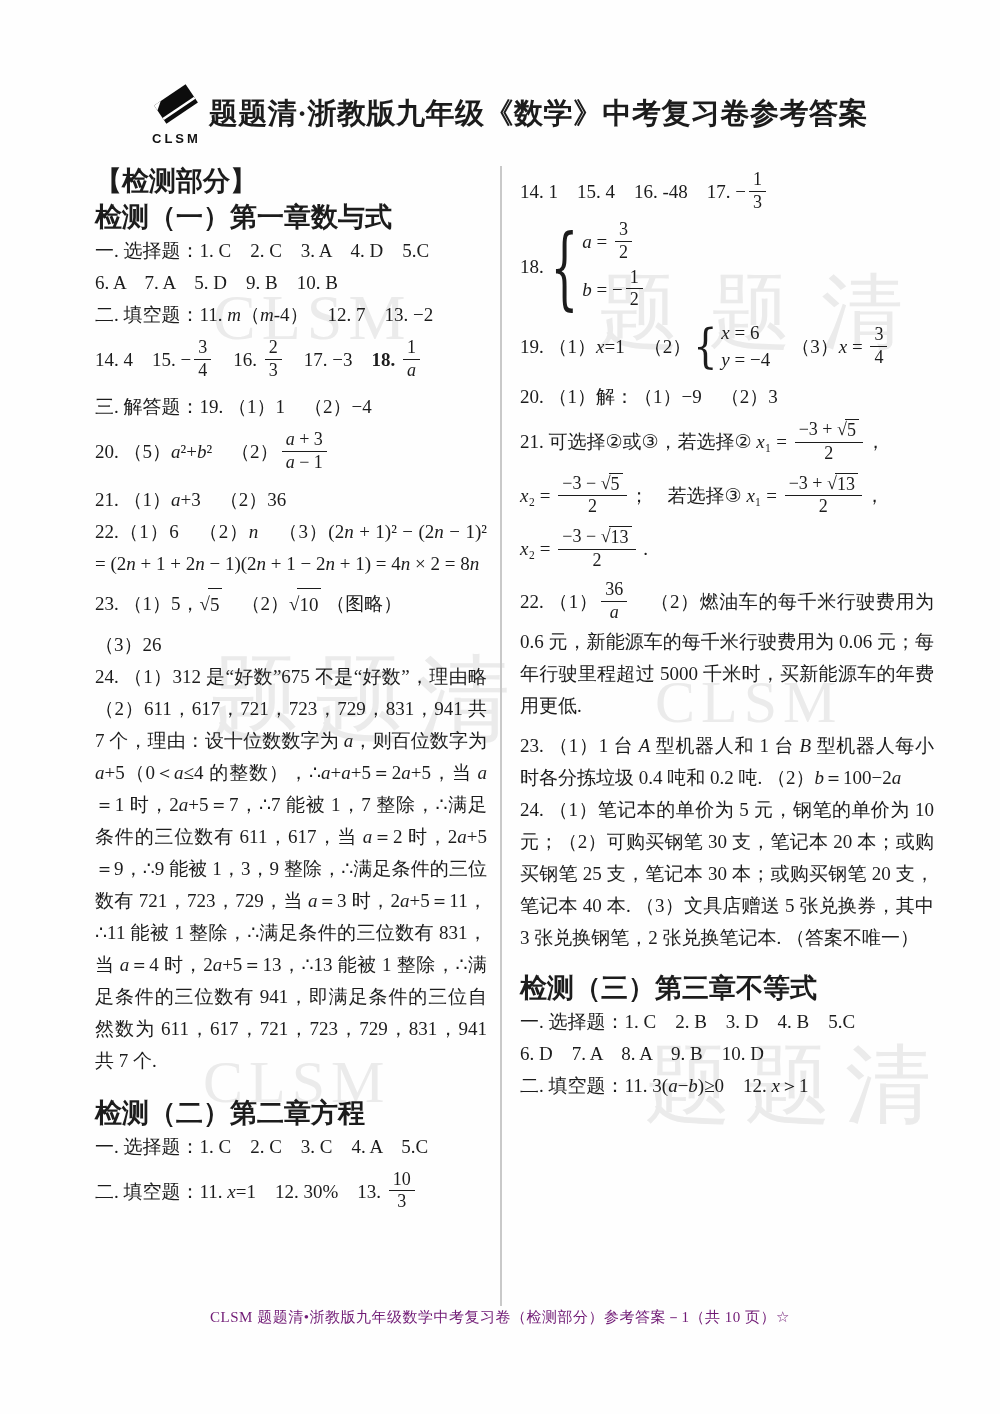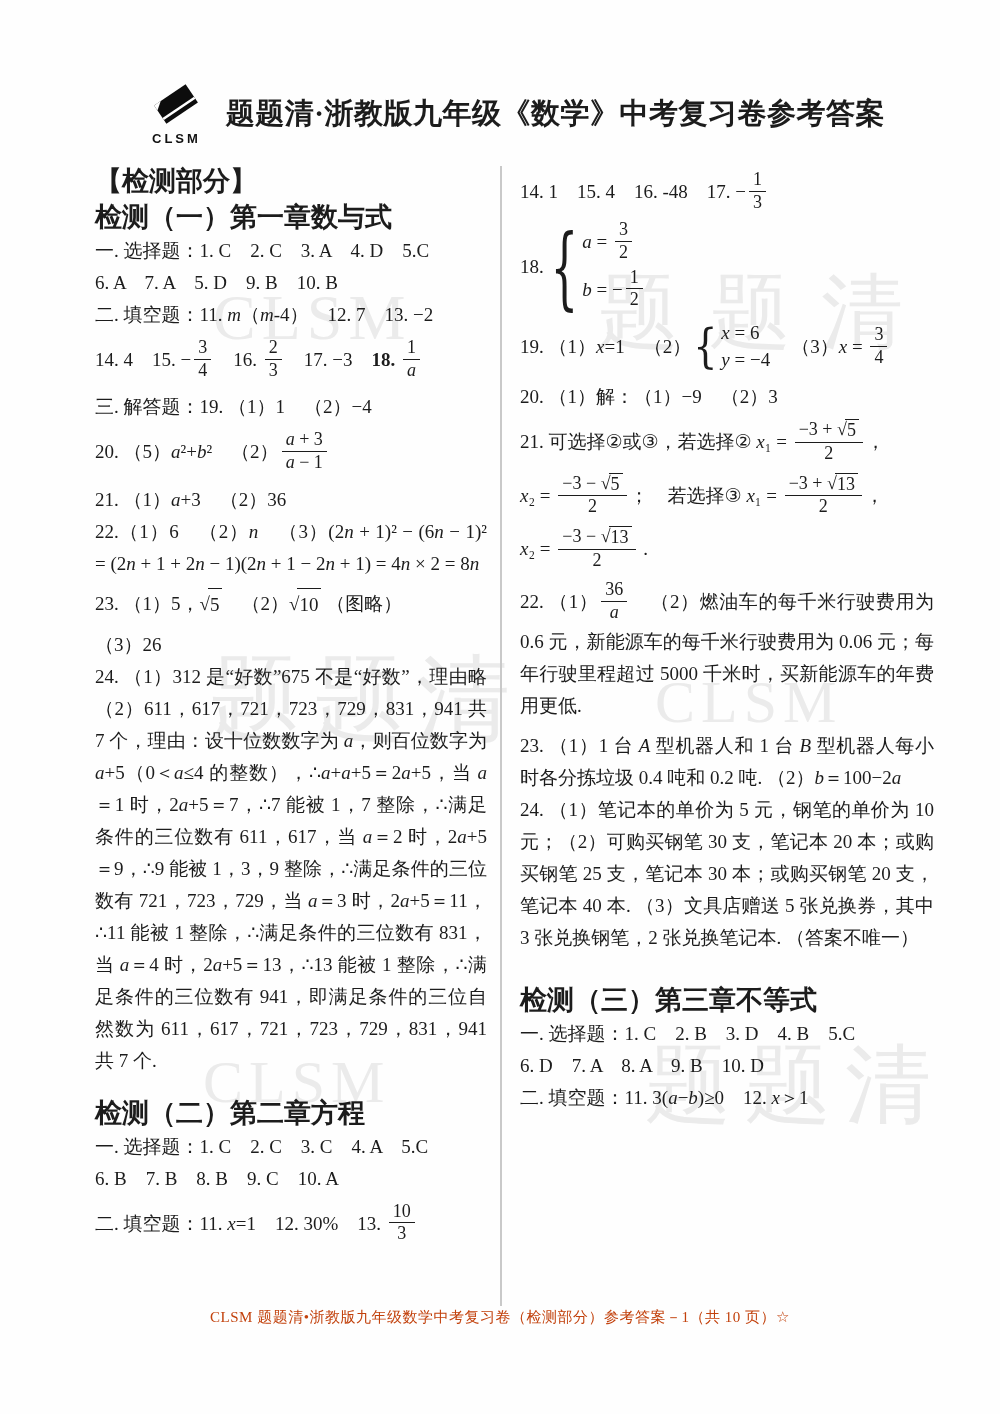--- a/index.html
+++ b/index.html
@@ -5,21 +5,21 @@
   html,body{margin:0;padding:0;background:#ffffff;}
   .page{position:relative;width:1000px;height:1414px;background:#fefefe;overflow:hidden;
         font-family:"Liberation Serif","DejaVu Serif","DejaVu Sans",serif;color:#1c1c1c;}
   
   .header{position:absolute;left:152px;top:82px;display:flex;align-items:flex-start;z-index:2;}
   .logo{display:flex;flex-direction:column;align-items:center;margin-right:8px;}
   .logo svg{overflow:visible;display:block;}
   .brand{font-family:"Liberation Sans","DejaVu Sans",sans-serif;font-size:13px;font-weight:600;
          letter-spacing:3px;color:#111;margin-top:1px;}
   .title{font-size:29px;font-weight:700;line-height:36px;margin-top:13px;white-space:nowrap;
-         letter-spacing:0.5px;margin-left:17px;}
+         letter-spacing:0.5px;}
   
   .col{position:absolute;top:163px;text-align:justify;z-index:1;}
   .col-left{left:95px;width:392px;}
   .col-right{left:520px;width:414px;}
   .p{margin:0;font-size:19px;line-height:32px;white-space:pre-wrap;}
   .p.math{margin:8px 0;}
   .h1,.h2{font-weight:700;font-size:27px;line-height:36px;white-space:pre-wrap;}
   .it{font-style:italic;}
   b{font-weight:700;}
   
@@ -38,21 +38,21 @@
   .sysrows{display:inline-flex;flex-direction:column;row-gap:3px;text-align:left;}
   .sysrow{line-height:1.25;}
   
   .divider{position:absolute;left:500px;top:166px;width:1.5px;height:1140px;background:#c9c9c9;z-index:0;}
   
   .wm-layer{position:absolute;inset:0;z-index:0;pointer-events:none;}
   .wm{position:absolute;color:#ebebeb;font-family:"Liberation Serif","DejaVu Serif",serif;
       white-space:nowrap;line-height:1;user-select:none;}
   
   .footer{position:absolute;left:0;top:1308px;width:100%;text-align:center;font-size:15px;
-          color:#c2410c;z-index:2;letter-spacing:0.5px;}
+          color:#701a75;z-index:2;letter-spacing:0.5px;}
 </style>
 </head>
 <body>
 
 <div class="page">
 
   <div class="wm-layer">
       <span class="wm" style="left: 213px; top: 286px; font-size: 64px; letter-spacing: 6px;">CLSM</span>
       <span class="wm" style="left: 597px; top: 272px; font-size: 82px; letter-spacing: 30px;">题题清</span>
       <span class="wm" style="left: 208px; top: 652px; font-size: 94px; letter-spacing: 10px;">题题清</span>
@@ -80,41 +80,40 @@
   <div class="col col-left">
       <div class="h1"><span>【检测部分】</span></div>
       <div class="h2"><span>检测（一）第一章数与式</span></div>
       <p class="p"><span>一. 选择题：1. C　2. C　3. A　4. D　5.C</span></p>
       <p class="p"><span>6. A　7. A　5. D　9. B　10. B</span></p>
       <p class="p"><span>二. 填空题：11. </span><i class="it">m</i><span>（</span><i class="it">m</i><span>-4）　12. 7　13. −2</span></p>
       <p class="p math"><span>14. 4　15. −</span><span class="frac"><span class="num"><span>3</span></span><span class="den"><span>4</span></span></span><span>　16. </span><span class="frac"><span class="num"><span>2</span></span><span class="den"><span>3</span></span></span><span>　17. −3　</span><b>18.</b><span> </span><span class="frac"><span class="num"><span>1</span></span><span class="den"><i class="it">a</i></span></span></p>
       <p class="p"><span>三. 解答题：19. （1）1　（2）−4</span></p>
       <p class="p math"><span>20. （5）</span><i class="it">a</i><span>²+</span><i class="it">b</i><span>²　（2）</span><span class="frac"><span class="num"><i class="it">a</i><span> + 3</span></span><span class="den"><i class="it">a</i><span> − 1</span></span></span></p>
       <p class="p"><span>21. （1）</span><i class="it">a</i><span>+3　（2）36</span></p>
-      <p class="p"><span>22.（1）6　（2）</span><i class="it">n</i><span>　（3）(2</span><i class="it">n</i><span> + 1)² − (6</span><i class="it">n</i><span> − 1)² = (2</span><i class="it">n</i><span> + 1 + 2</span><i class="it">n</i><span> − 1)(2</span><i class="it">n</i><span> + 1 − 2</span><i class="it">n</i><span> + 1) = 4</span><i class="it">n</i><span> × 2 = 8</span><i class="it">n</i></p>
+      <p class="p"><span>22.（1）6　（2）</span><i class="it">n</i><span>　（3）(2</span><i class="it">n</i><span> + 1)² − (2</span><i class="it">n</i><span> − 1)² = (2</span><i class="it">n</i><span> + 1 + 2</span><i class="it">n</i><span> − 1)(2</span><i class="it">n</i><span> + 1 − 2</span><i class="it">n</i><span> + 1) = 4</span><i class="it">n</i><span> × 2 = 8</span><i class="it">n</i></p>
       <p class="p math"><span>23. （1）5，</span><span class="sq"><span class="sqsym">√</span><span class="sqv"><span>5</span></span></span><span>　（2）</span><span class="sq"><span class="sqsym">√</span><span class="sqv"><span>10</span></span></span><span> （图略）</span></p>
       <p class="p"><span>（3）26</span></p>
       <p class="p"><span>24. （1）312 是“好数”675 不是“好数”，理由略　（2）611，617，721，723，729，831，941 共 7 个，理由：设十位数数字为 </span><i class="it">a</i><span>，则百位数字为 </span><i class="it">a</i><span>+5（0＜</span><i class="it">a</i><span>≤4 的整数），∴</span><i class="it">a</i><span>+</span><i class="it">a</i><span>+5＝2</span><i class="it">a</i><span>+5，当 </span><i class="it">a</i><span>＝1 时，2</span><i class="it">a</i><span>+5＝7，∴7 能被 1，7 整除，∴满足条件的三位数有 611，617，当 </span><i class="it">a</i><span>＝2 时，2</span><i class="it">a</i><span>+5＝9，∴9 能被 1，3，9 整除，∴满足条件的三位数有 721，723，729，当 </span><i class="it">a</i><span>＝3 时，2</span><i class="it">a</i><span>+5＝11，∴11 能被 1 整除，∴满足条件的三位数有 831，当 </span><i class="it">a</i><span>＝4 时，2</span><i class="it">a</i><span>+5＝13，∴13 能被 1 整除，∴满足条件的三位数有 941，即满足条件的三位自然数为 611，617，721，723，729，831，941 共 7 个.</span></p>
       <div class="h2" style="margin-top: 18px;"><span>检测（二）第二章方程</span></div>
       <p class="p"><span>一. 选择题：1. C　2. C　3. C　4. A　5.C</span></p>
-      <p class="p"><span>6. B　7. B　8. B　9. C　10. A</span></p>
       <p class="p math"><span>二. 填空题：11. </span><i class="it">x</i><span>=1　12. 30%　13. </span><span class="frac"><span class="num"><span>10</span></span><span class="den"><span>3</span></span></span></p>
     </div>
   <div class="col col-right">
       <p class="p math"><span>14. 1　15. 4　16. -48　17. −</span><span class="frac"><span class="num"><span>1</span></span><span class="den"><span>3</span></span></span></p>
       <p class="p math"><span>18. </span><span class="sys"><span class="brace tall">{</span><span class="sysrows"><span class="sysrow"><i class="it">a</i><span> = </span><span class="frac"><span class="num"><span>3</span></span><span class="den"><span>2</span></span></span></span><span class="sysrow"><i class="it">b</i><span> = −</span><span class="frac"><span class="num"><span>1</span></span><span class="den"><span>2</span></span></span></span></span></span></p>
       <p class="p math"><span>19. （1）</span><i class="it">x</i><span>=1　（2）</span><span class="sys"><span class="brace">{</span><span class="sysrows"><span class="sysrow"><i class="it">x</i><span> = 6</span></span><span class="sysrow"><i class="it">y</i><span> = −4</span></span></span></span><span>　（3）</span><i class="it">x</i><span> = </span><span class="frac"><span class="num"><span>3</span></span><span class="den"><span>4</span></span></span></p>
       <p class="p"><span>20. （1）解：（1）−9　（2）3</span></p>
       <p class="p math"><span>21. 可选择②或③，若选择② </span><i class="it">x</i><span>₁ = </span><span class="frac"><span class="num"><span>−3 + </span><span class="sq"><span class="sqsym">√</span><span class="sqv"><span>5</span></span></span></span><span class="den"><span>2</span></span></span><span>，</span></p>
       <p class="p math"><i class="it">x</i><span>₂ = </span><span class="frac"><span class="num"><span>−3 − </span><span class="sq"><span class="sqsym">√</span><span class="sqv"><span>5</span></span></span></span><span class="den"><span>2</span></span></span><span>；　若选择③ </span><i class="it">x</i><span>₁ = </span><span class="frac"><span class="num"><span>−3 + </span><span class="sq"><span class="sqsym">√</span><span class="sqv"><span>13</span></span></span></span><span class="den"><span>2</span></span></span><span>，</span></p>
       <p class="p math"><i class="it">x</i><span>₂ = </span><span class="frac"><span class="num"><span>−3 − </span><span class="sq"><span class="sqsym">√</span><span class="sqv"><span>13</span></span></span></span><span class="den"><span>2</span></span></span><span> .</span></p>
       <p class="p math"><span>22. （1）</span><span class="frac"><span class="num"><span>36</span></span><span class="den"><i class="it">a</i></span></span><span>　（2）燃油车的每千米行驶费用为 0.6 元，新能源车的每千米行驶费用为 0.06 元；每年行驶里程超过 5000 千米时，买新能源车的年费用更低.</span></p>
       <p class="p"><span>23. （1）1 台 </span><i class="it">A</i><span> 型机器人和 1 台 </span><i class="it">B</i><span> 型机器人每小时各分拣垃圾 0.4 吨和 0.2 吨. （2）</span><i class="it">b</i><span>＝100−2</span><i class="it">a</i></p>
       <p class="p"><span>24. （1）笔记本的单价为 5 元，钢笔的单价为 10 元；（2）可购买钢笔 30 支，笔记本 20 本；或购买钢笔 25 支，笔记本 30 本；或购买钢笔 20 支，笔记本 40 本. （3）文具店赠送 5 张兑换券，其中 3 张兑换钢笔，2 张兑换笔记本. （答案不唯一）</span></p>
-      <div class="h2" style="margin-top: 28px;"><span>检测（三）第三章不等式</span></div>
+      <div class="h2" style="margin-top: 16px;"><span>检测（三）第三章不等式</span></div>
       <p class="p"><span>一. 选择题：1. C　2. B　3. D　4. B　5.C</span></p>
       <p class="p"><span>6. D　7. A　8. A　9. B　10. D</span></p>
       <p class="p"><span>二. 填空题：11. 3(</span><i class="it">a</i><span>−</span><i class="it">b</i><span>)≥0　12. </span><i class="it">x</i><span>＞1</span></p>
     </div>
 
   <div class="footer">CLSM 题题清•浙教版九年级数学中考复习卷（检测部分）参考答案－1（共 10 页）☆</div>
 
 </div>
 
 </body></html>

